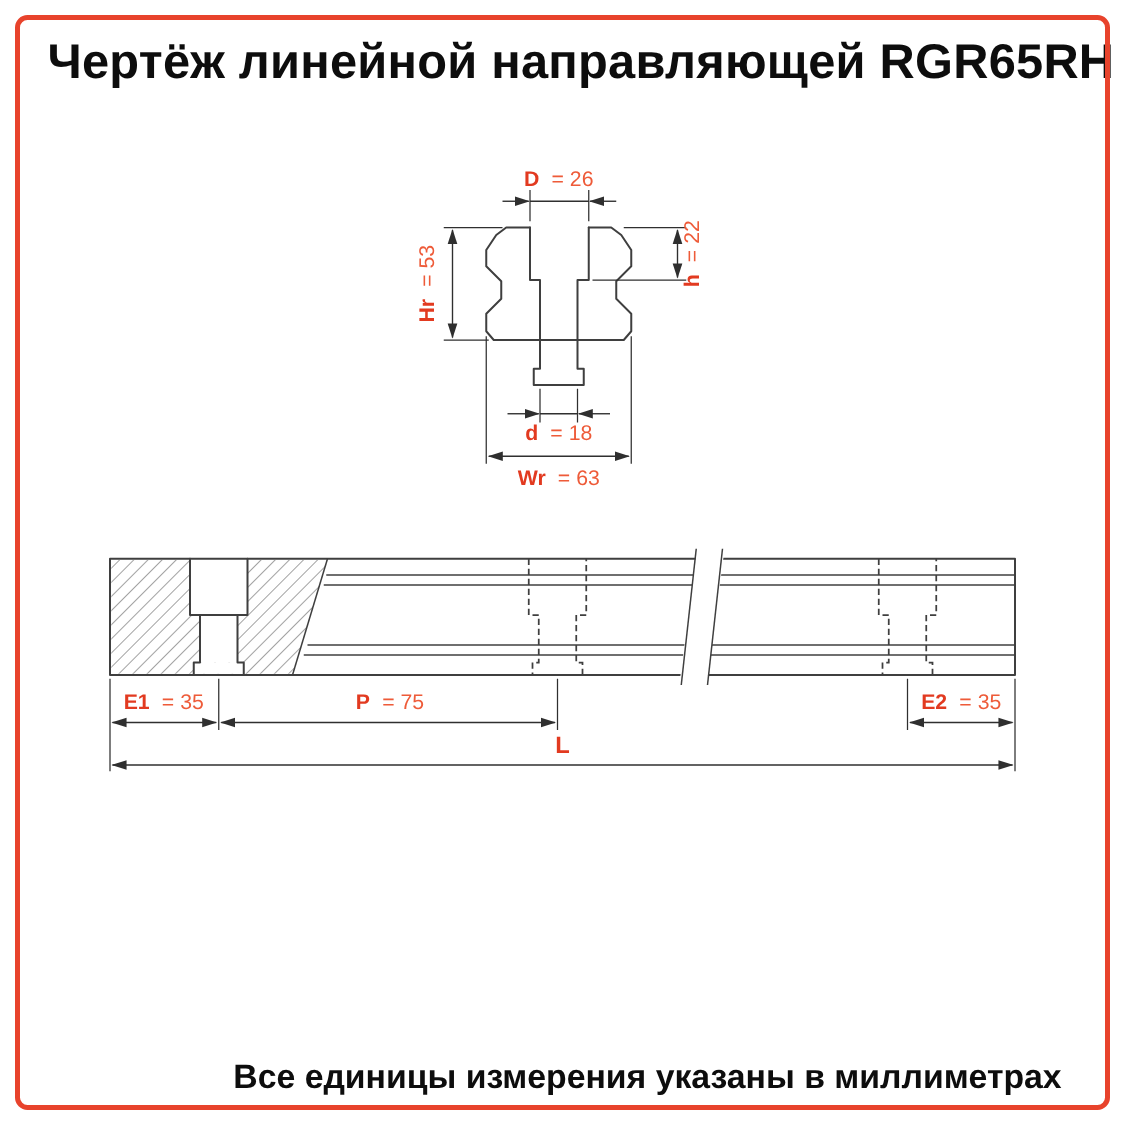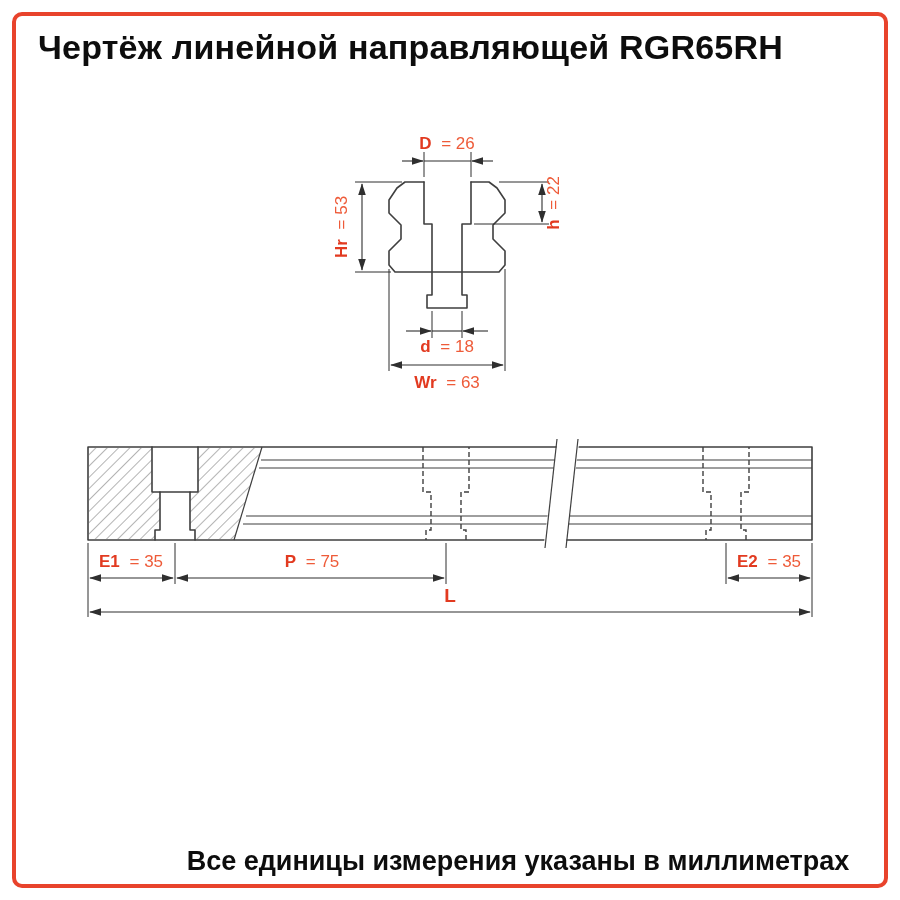--- a/index.html
+++ b/index.html
@@ -1,20 +1,20 @@
 <!DOCTYPE html>
 <html><head>
 <meta charset="utf-8">
 <style>
   html,body{margin:0;padding:0;background:#fff;}
   .page{position:relative;width:900px;height:900px;background:#fff;overflow:hidden;
         font-family:"Liberation Sans",sans-serif;}
   .frame{position:absolute;left:12px;top:12px;right:12px;bottom:12px;
          border:4px solid #e8432c;border-radius:10px;pointer-events:none;}
-  .title{position:absolute;left:38px;top:28px;font-size:34px;font-weight:bold;color:#0d0d0d;
+  .title{position:absolute;left:38px;top:28px;font-size:39px;font-weight:bold;color:#0d0d0d;
          letter-spacing:0.2px;white-space:nowrap;}
   .footer{position:absolute;left:150px;right:14px;top:846px;text-align:center;
           font-size:27px;font-weight:bold;color:#0d0d0d;white-space:nowrap;}
   svg{position:absolute;left:0;top:0;}
   .draw{stroke:#3f3f3f;stroke-width:1.6;fill:none;stroke-linejoin:round;stroke-linecap:round;}
   .drawthin{stroke:#3f3f3f;stroke-width:1.2;fill:none;}
   .dashed{stroke:#3f3f3f;stroke-width:1.4;fill:none;stroke-dasharray:5 3;}
   .ext{stroke:#2f2f2f;stroke-width:1;fill:none;}
   .dl{stroke:#2f2f2f;stroke-width:1.1;fill:none;}
   .whitefill{fill:#ffffff;stroke:none;}

